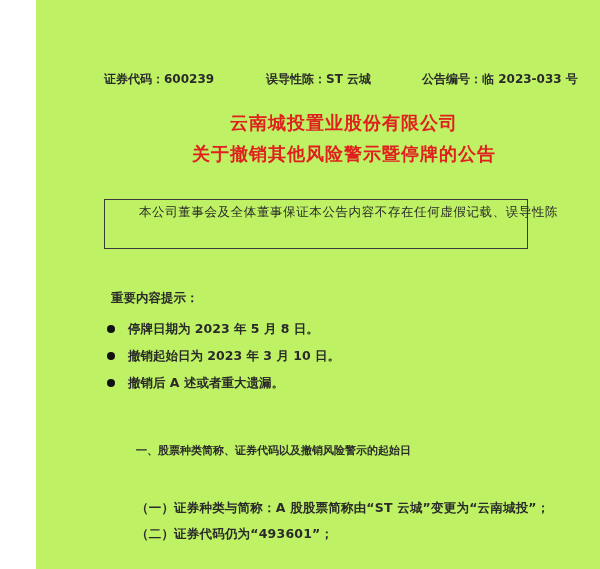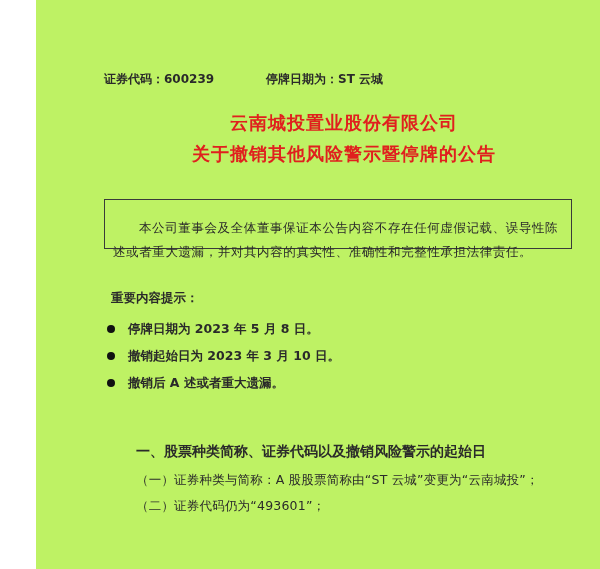--- a/index.html
+++ b/index.html
@@ -51,29 +51,29 @@
       letter-spacing: 1px;
       white-space: nowrap;
     }
     .title-1 { top: 111px; left: 8px; }
     .title-2 { top: 142px; left: 8px; }
 
     .disclaimer-box {
       position: absolute;
       left: 68px;
       top: 199px;
-      width: 468px;
+      width: 424px;
       height: 50px;
       border: 1px solid #3a3a3a;
       box-sizing: border-box;
       font-size: 12.5px;
       font-family: "DejaVu Sans", "Liberation Sans", sans-serif;
       color: #2a2a2a;
       line-height: 24px;
-      padding: 16px 6px 0 8px;
+      padding: 0 6px 0 8px;
       letter-spacing: 0.6px;
     }
     .disclaimer-box .line1 { display: block; text-indent: 26px; white-space: nowrap; }
     .disclaimer-box .line2 { display: block; white-space: nowrap; }
 
     .important-heading {
       position: absolute;
       left: 75px;
       top: 290px;
       font-size: 12.5px;
@@ -108,60 +108,61 @@
       height: 8px;
       background: #111;
       border-radius: 50%;
     }
     .bullet-text { position: absolute; left: 24px; top: 0; }
 
     .section-heading {
       position: absolute;
       left: 100px;
       top: 443px;
-      font-size: 14px;
+      font-size: 11px;
       font-weight: bold;
       font-family: Liberation Sans, sans-serif;
       color: #2a2a2a;
       white-space: nowrap;
     }
     .section-items {
       position: absolute;
       left: 100px;
-      top: 471px;
+      top: 499px;
       margin: 0;
       padding: 0;
       list-style: none;
+      font-weight: bold;
     }
     .section-item {
       height: 26px;
       line-height: 18px;
       font-size: 12.5px;
       font-family: "DejaVu Sans", "Liberation Sans", sans-serif;
       color: #2a2a2a;
       white-space: nowrap;
       letter-spacing: 0.2px;
     }
   </style>
 </head>
 <body>
 
 <div class="page">
 
   <div class="meta-row">
     <span class="meta-code">证券代码：600239</span>
-    <span class="meta-abbr">停牌日期为：ST 云城</span>
+    <span class="meta-abbr">误导性陈：ST 云城</span>
+    <span class="meta-num">公告编号：临 2023-033 号</span>
   </div>
 
   <div class="title title-1">云南城投置业股份有限公司</div>
   <div class="title title-2">关于撤销其他风险警示暨停牌的公告</div>
 
   <div class="disclaimer-box">
     <span class="line1">本公司董事会及全体董事保证本公告内容不存在任何虚假记载、误导性陈</span>
-    <span class="line2">述或者重大遗漏，并对其内容的真实性、准确性和完整性承担法律责任。</span>
   </div>
 
   <div class="important-heading">重要内容提示：</div>
 
   <ul class="bullet-list">
     <li class="bullet-item">
       <span class="bullet-dot"></span>
       <span class="bullet-text">停牌日期为 2023 年 5 月 8 日。</span>
     </li>
     <li class="bullet-item">

